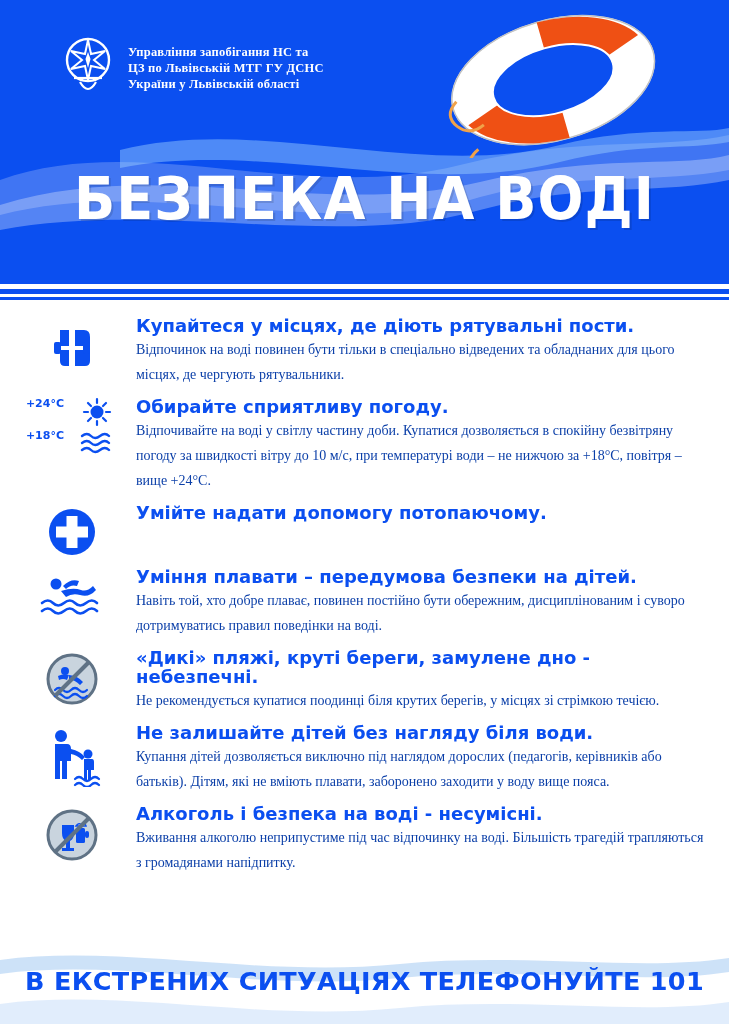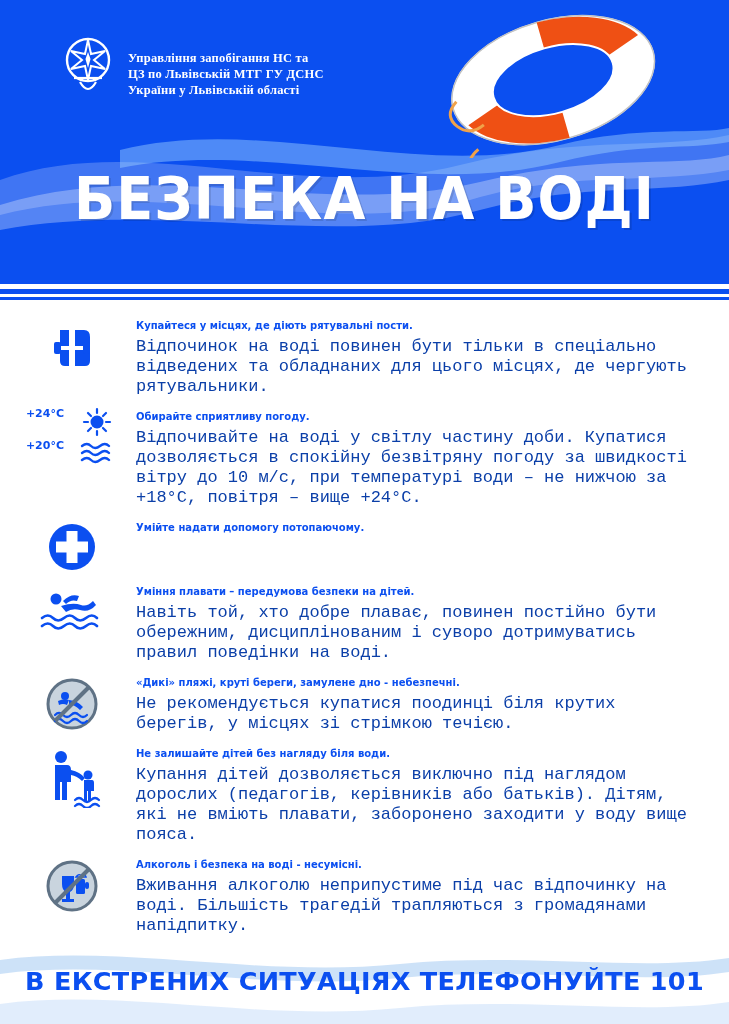--- a/index.html
+++ b/index.html
@@ -41,21 +41,21 @@
     width: 729px;
     height: 120px;
     pointer-events: none;
   }
 
   .emblem-row {
     position: absolute;
     left: 60px;
     top: 34px;
     display: flex;
-    align-items: flex-end;
+    align-items: center;
     gap: 12px;
     z-index: 4;
   }
   .emblem {
     width: 56px;
     height: 64px;
     flex: none;
   }
   .emblem-text {
     color: #ffffff;
@@ -128,29 +128,29 @@
     align-items: center;
     justify-content: center;
     padding-top: 4px;
   }
   .tip-text { flex: 1; padding-right: 6px; }
 
   .tip-title {
     color: #0b4ff0;
     font-family: "DejaVu Sans", sans-serif;
     font-weight: bold;
-    font-size: 10px;
+    font-size: 18px;
     line-height: 19px;
     margin-bottom: 2px;
   }
   .tip-body {
     color: #0b3fa8;
-    font-family: Liberation Mono, monospace;
-    font-size: 17px;
-    line-height: 20px;
+    font-family: Liberation Serif, serif;
+    font-size: 14px;
+    line-height: 25px;
   }
 
   .temp-icon-wrap {
     width: 108px;
     flex: none;
     font-size: 11px;
     color: #0b4ff0;
     font-weight: bold;
     font-family: "DejaVu Sans", sans-serif;
   }
@@ -269,21 +269,21 @@
               <line x1="4" y1="15" x2="8" y2="15"></line>
               <line x1="26" y1="15" x2="30" y2="15"></line>
               <line x1="8" y1="6" x2="11" y2="9"></line>
               <line x1="23" y1="21" x2="26" y2="24"></line>
               <line x1="8" y1="24" x2="11" y2="21"></line>
               <line x1="23" y1="9" x2="26" y2="6"></line>
             </g>
           </svg>
         </div>
         <div class="temp-line">
-          <div class="temp-label">+20°C</div>
+          <div class="temp-label">+18°C</div>
           <svg width="34" height="26" viewBox="0 0 34 26">
             <g fill="none" stroke="#0b4ff0" stroke-width="2.4" stroke-linecap="round">
               <path d="M2,7 q5,-4 9,0 t9,0 t9,0"></path>
               <path d="M2,14 q5,-4 9,0 t9,0 t9,0"></path>
               <path d="M2,21 q5,-4 9,0 t9,0 t9,0"></path>
             </g>
           </svg>
         </div>
       </div>
       <div class="tip-text">

